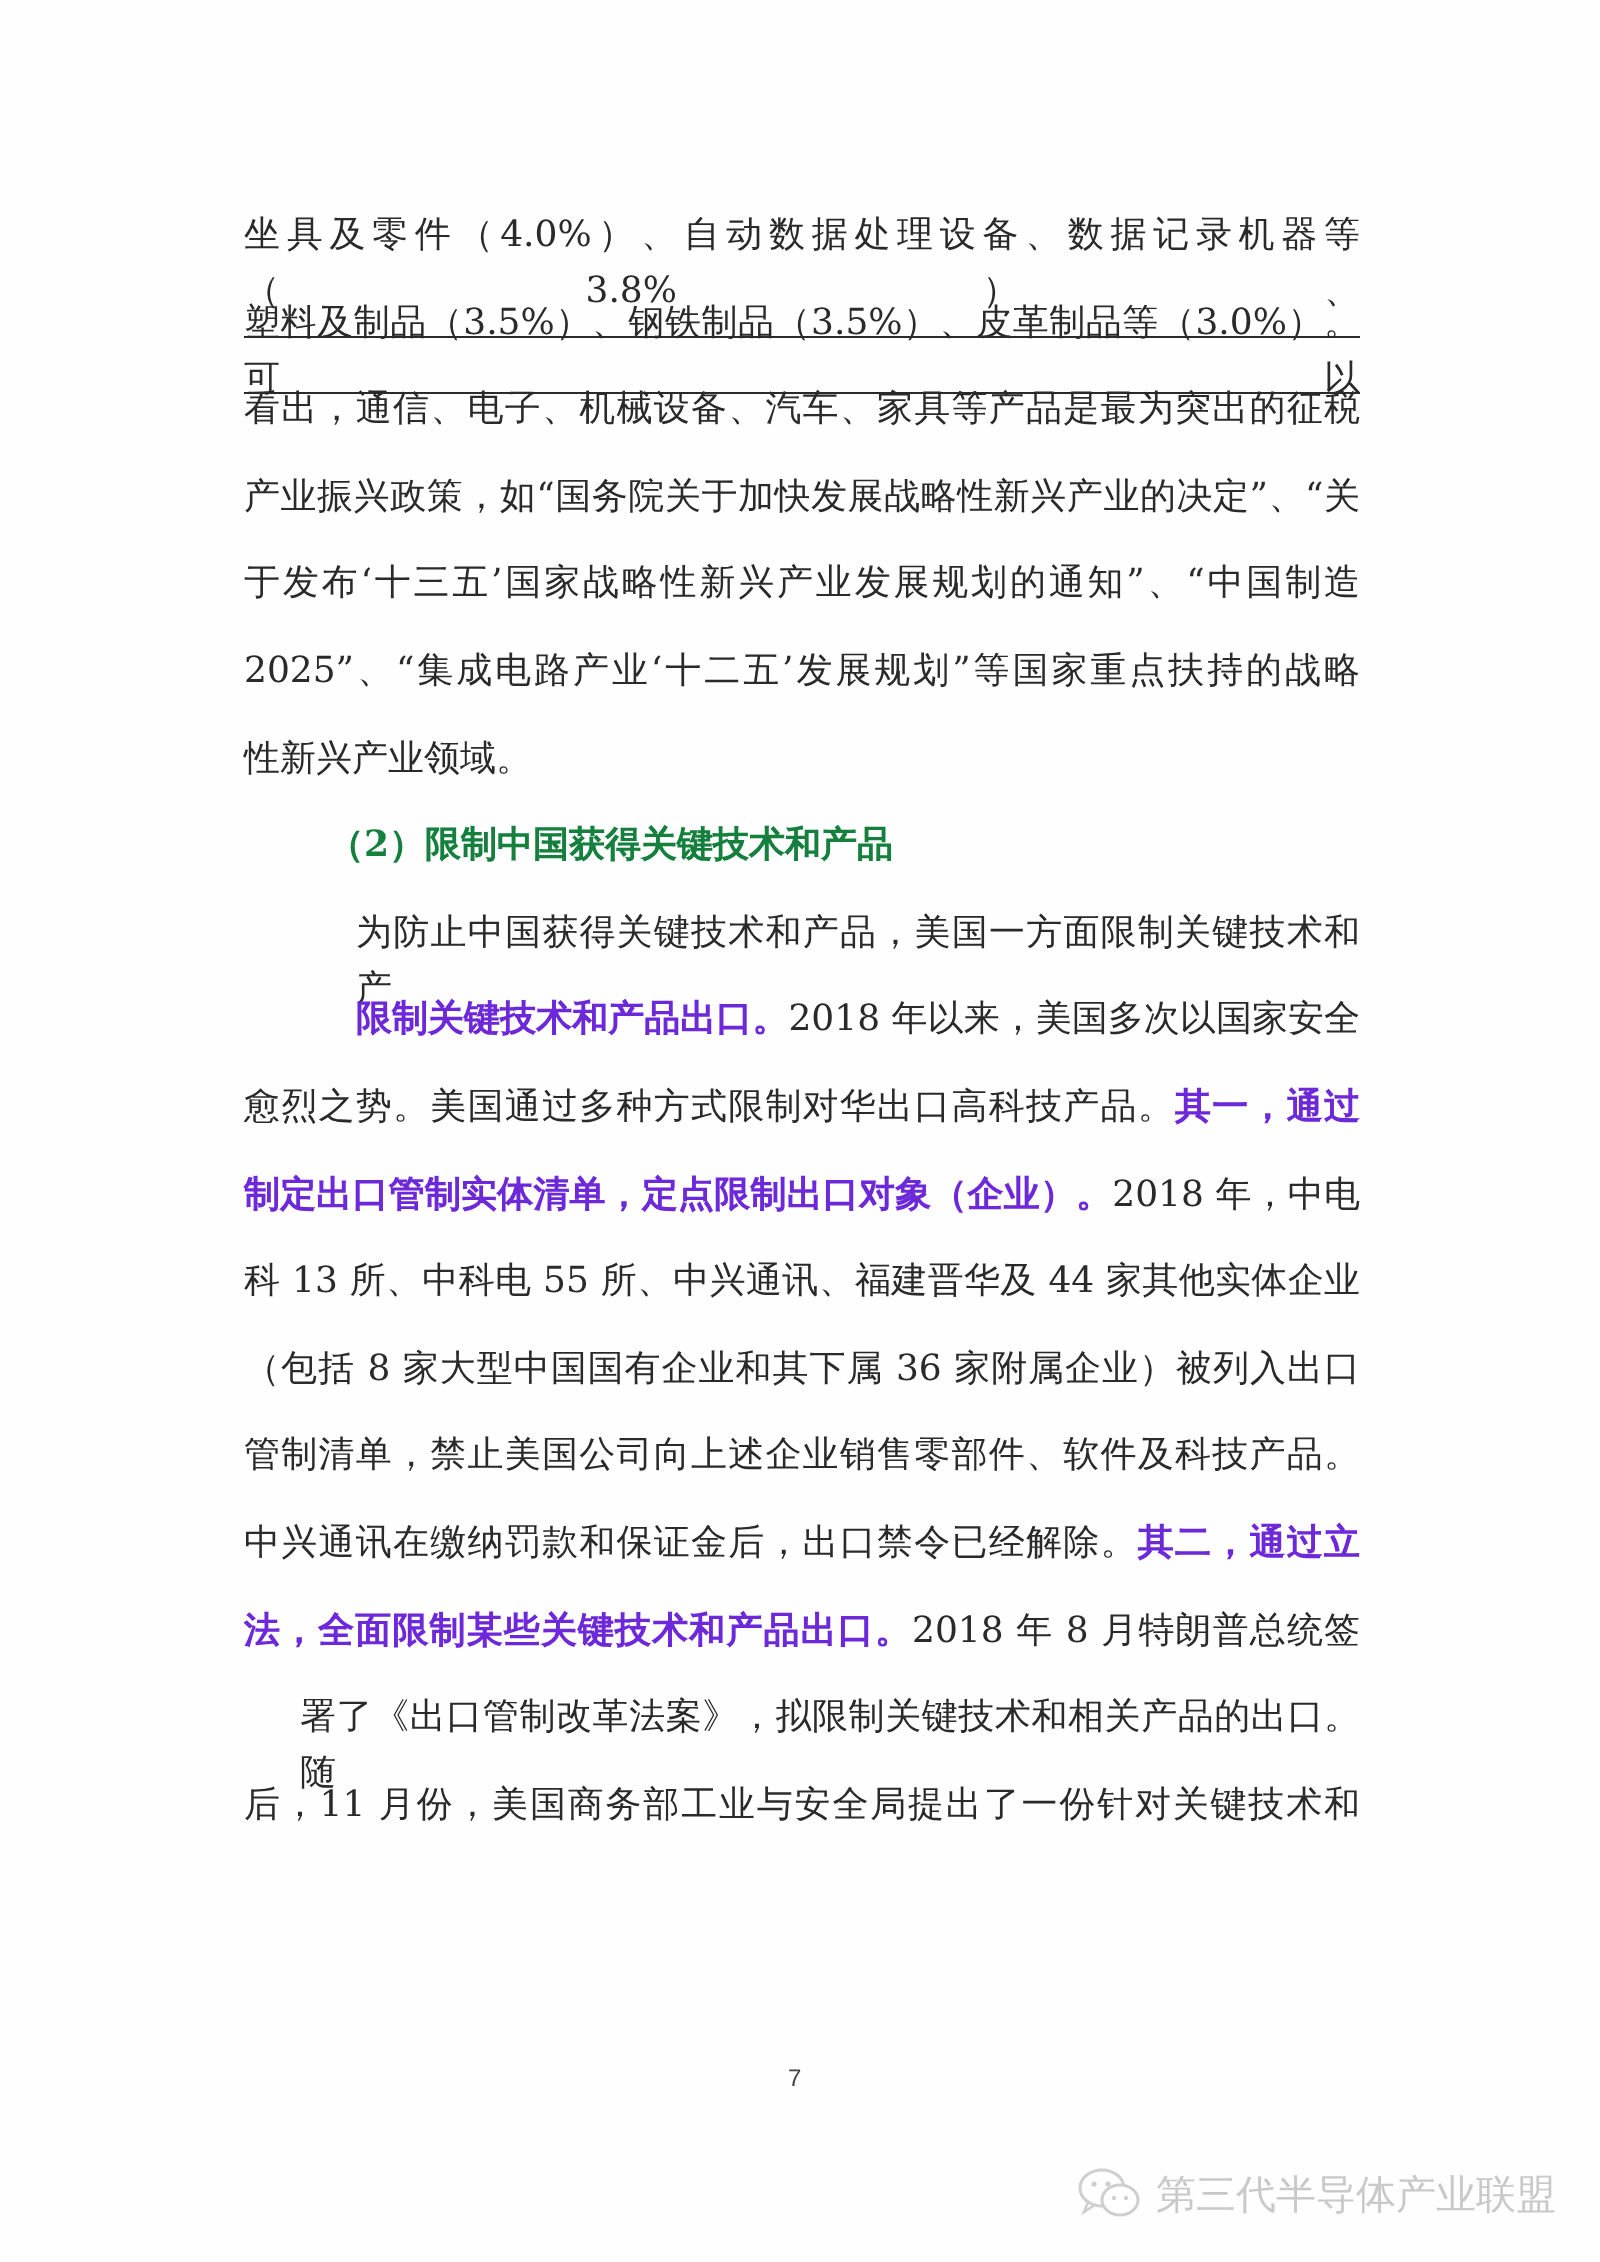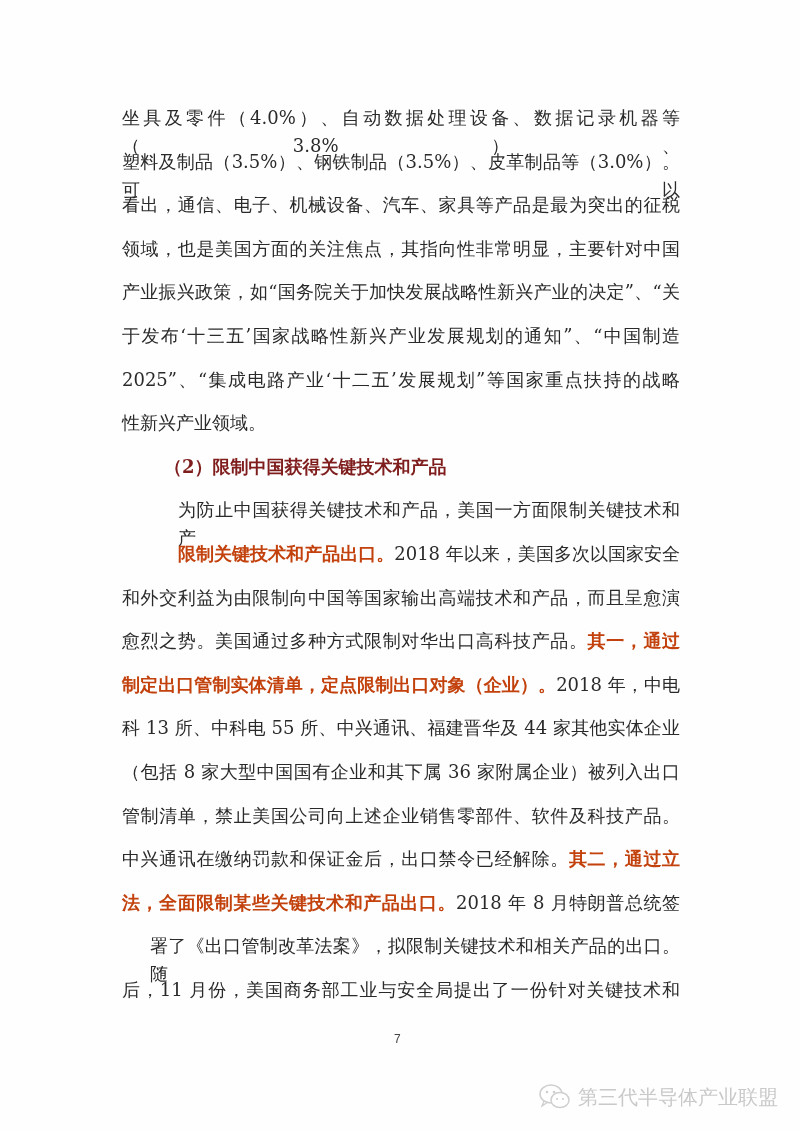--- a/index.html
+++ b/index.html
@@ -7,23 +7,23 @@
     .page {
       position: absolute; left: 0; top: 0; width: 800px; height: 1131px;
       background: #fefefe;
     }
     .text-col {
       position: absolute; left: 122px; top: 104px; width: 558px;
       font-family: "DejaVu Serif", "Liberation Serif", serif;
       font-size: 18px; color: #2a2a2a;
     }
     .seg { white-space: pre; }
-    .bold { font-weight: bold; color: #c2410c; }
+    .bold { font-weight: bold; color: #6d28d9; }
     .indent { padding-left: 56px; }
-    .heading { padding-left: 42px; font-weight: bold; color: #7f1d1d; }
+    .heading { padding-left: 42px; font-weight: bold; color: #15803d; }
     .page-number {
       position: absolute; left: 394px; top: 1032px;
       font-family: "Liberation Sans", sans-serif; font-size: 12px; color: #444;
     }
     .watermark {
       position: absolute; left: 538px; top: 1080px; height: 34px;
       display: flex; align-items: center; gap: 6px;
       font-family: "DejaVu Sans", sans-serif; font-size: 20px; color: #c9c9c9;
     }
     .wm-icon { width: 34px; height: 30px; }
@@ -32,27 +32,24 @@
   </style>
 </head>
 <body>
 
 <div class="page">
   <div class="text-col" id="text-col">
       <div class="line-wrap" style="height: 43.6px; line-height: 28px;">
         <div class="justify"><span class="seg" style="white-space: normal;">坐具及零件（4.0%）、自动数据处理设备、数据记录机器等（3.8%）、</span></div>
       </div>
       <div class="line-wrap" style="height: 43.6px; line-height: 28px;">
-        <div class="justify"><span class="seg" style="white-space: normal;">塑料及制品（3.5%）、钢铁制品（3.5%）、皮革制品等（3.0%）。可以</span></div>
+        <div class="justify"><span class="seg" style="white-space: normal; text-decoration: underline;">塑料及制品（3.5%）、钢铁制品（3.5%）、皮革制品等（3.0%）。可以</span></div>
       </div>
       <div class="line-wrap" style="height: 43.6px; line-height: 28px;">
         <div class="justify"><span class="seg" style="white-space: normal;">看出，通信、电子、机械设备、汽车、家具等产品是最为突出的征税</span></div>
-      </div>
-      <div class="line-wrap" style="height: 43.6px; line-height: 28px;">
-        <div class="justify"><span class="seg" style="white-space: normal;">领域，也是美国方面的关注焦点，其指向性非常明显，主要针对中国</span></div>
       </div>
       <div class="line-wrap" style="height: 43.6px; line-height: 28px;">
         <div class="justify"><span class="seg" style="white-space: normal;">产业振兴政策，如“国务院关于加快发展战略性新兴产业的决定”、“关</span></div>
       </div>
       <div class="line-wrap" style="height: 43.6px; line-height: 28px;">
         <div class="justify"><span class="seg" style="white-space: normal;">于发布‘十三五’国家战略性新兴产业发展规划的通知”、“中国制造</span></div>
       </div>
       <div class="line-wrap" style="height: 43.6px; line-height: 28px;">
         <div class="justify"><span class="seg" style="white-space: normal;">2025”、“集成电路产业‘十二五’发展规划”等国家重点扶持的战略</span></div>
       </div>
@@ -60,23 +57,20 @@
         <div class="noj"><span class="seg" style="white-space: normal;">性新兴产业领域。</span></div>
       </div>
       <div style="height: 43.6px; line-height: 28px;">
         <div class="heading noj">（2）限制中国获得关键技术和产品</div>
       </div>
       <div class="line-wrap" style="height: 43.6px; line-height: 28px;">
         <div class="justify indent"><span class="seg" style="white-space: normal;">为防止中国获得关键技术和产品，美国一方面限制关键技术和产</span></div>
       </div>
       <div class="line-wrap" style="height: 43.6px; line-height: 28px;">
         <div class="justify indent"><span class="seg bold" style="white-space: normal;">限制关键技术和产品出口。</span><span class="seg" style="white-space: normal;">2018 年以来，美国多次以国家安全</span></div>
-      </div>
-      <div class="line-wrap" style="height: 43.6px; line-height: 28px;">
-        <div class="justify"><span class="seg" style="white-space: normal;">和外交利益为由限制向中国等国家输出高端技术和产品，而且呈愈演</span></div>
       </div>
       <div class="line-wrap" style="height: 43.6px; line-height: 28px;">
         <div class="justify"><span class="seg" style="white-space: normal;">愈烈之势。美国通过多种方式限制对华出口高科技产品。</span><span class="seg bold" style="white-space: normal;">其一，通过</span></div>
       </div>
       <div class="line-wrap" style="height: 43.6px; line-height: 28px;">
         <div class="justify"><span class="seg bold" style="white-space: normal; margin-top: 38px;">制定出口管制实体清单，定点限制出口对象（企业）。</span><span class="seg" style="white-space: normal;">2018 年，中电</span></div>
       </div>
       <div class="line-wrap" style="height: 43.6px; line-height: 28px;">
         <div class="justify"><span class="seg" style="white-space: normal;">科 13 所、中科电 55 所、中兴通讯、福建晋华及 44 家其他实体企业</span></div>
       </div>

